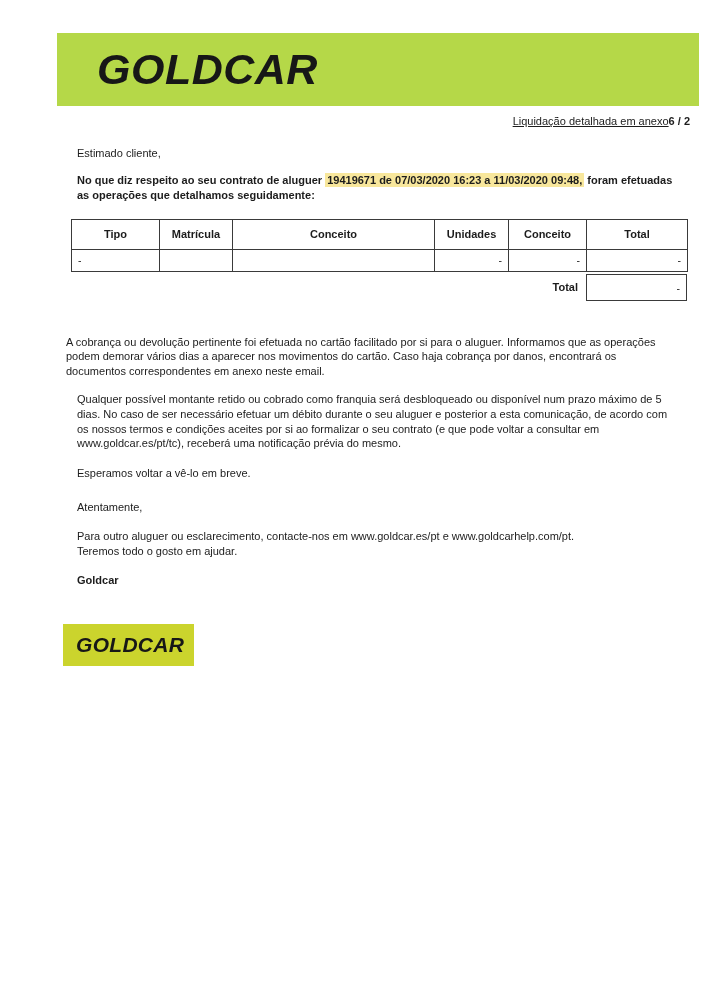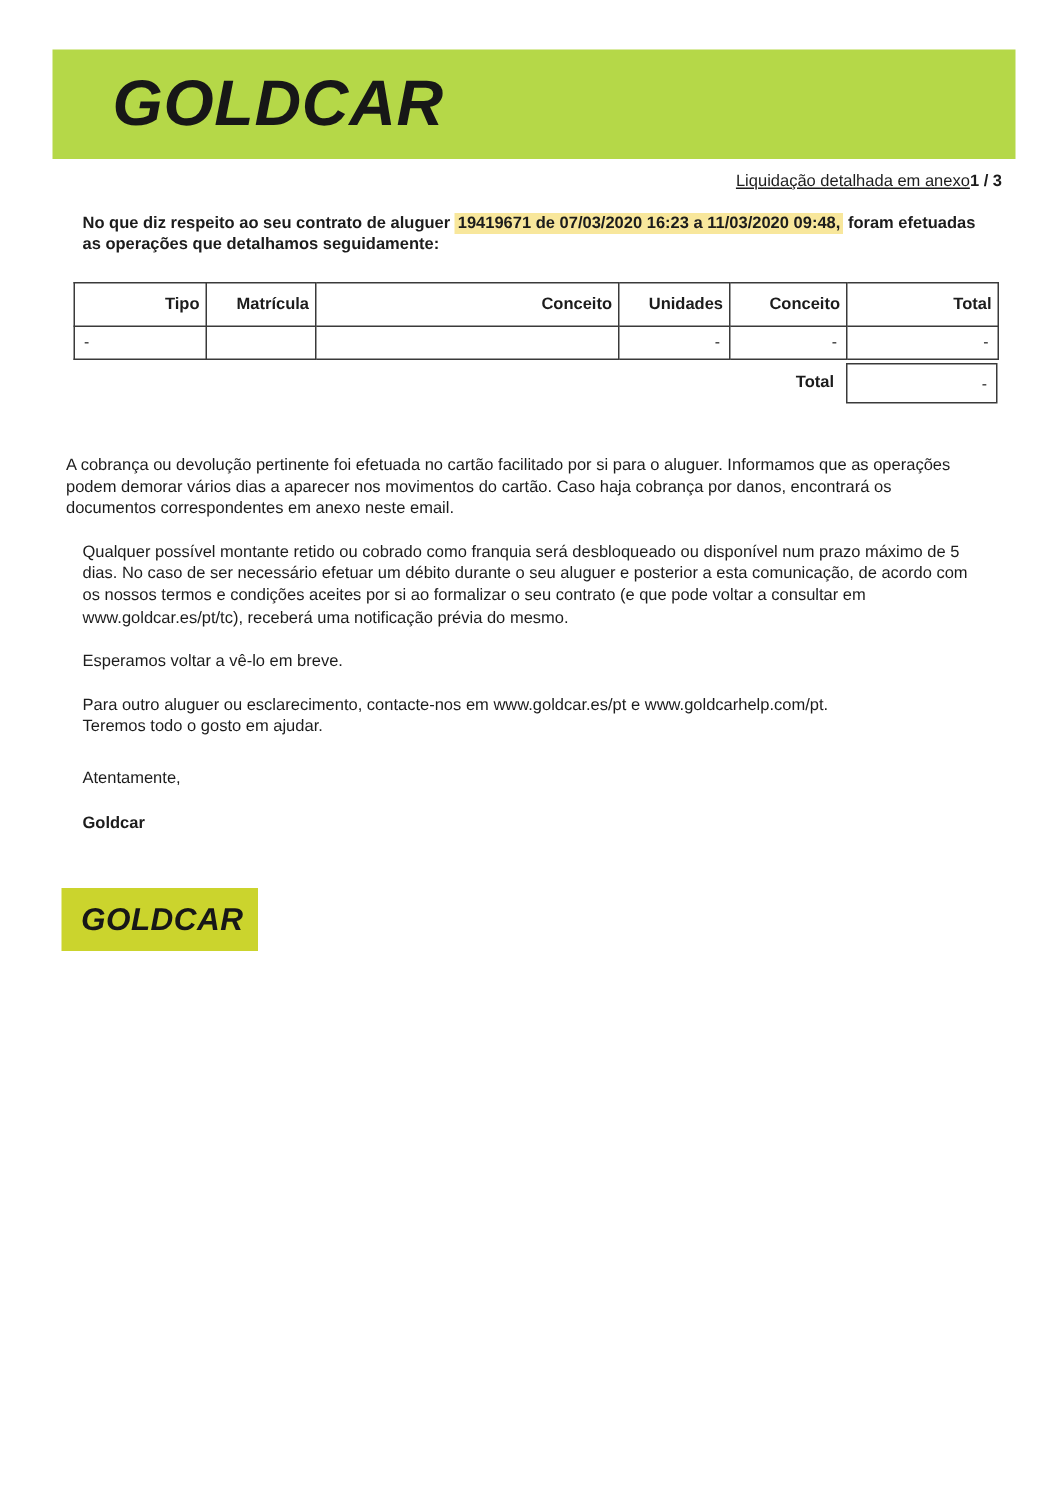--- a/index.html
+++ b/index.html
@@ -12,21 +12,21 @@
   * { box-sizing: border-box; }
   html, body { margin: 0; padding: 0; }
   body {
     width: 707px; height: 1000px;
     background: #ffffff;
     font-family: "Liberation Sans", "DejaVu Sans", sans-serif;
     color: var(--ink);
     font-size: 11px;
     line-height: 14.6px;
   }
-  .page { position: relative; width: 707px; height: 1000px; background: #fff; overflow: hidden; }
+  .page { position: relative; width: 707px; height: 1000px; background: #fff; overflow: hidden; padding-left: 22px; }
 
   .header-band {
     margin: 33px 0 0 35px;
     width: 642px; height: 73px;
     background: var(--brand-green);
     display: flex; align-items: center;
   }
   .logo-text {
     font-style: italic;
     font-weight: 900;
@@ -52,21 +52,21 @@
 
   table.charges {
     margin: 17px 0 0 49px;
     width: 616px;
     border-collapse: collapse;
     table-layout: fixed;
   }
   table.charges th {
     border: 1px solid var(--border);
     font-weight: bold; font-size: 11px;
-    text-align: right;
+    text-align: center;
     padding: 7px 4px;
   }
   table.charges td {
     border: 1px solid var(--border);
     font-size: 10.5px;
     padding: 3px 6px;
     height: 20px;
   }
   td.al { text-align: left; }
   td.ar { text-align: right; }
@@ -119,23 +119,24 @@
 <body>
 
 <div class="page">
 
   <div class="header-band">
     <span class="logo-text">GOLDCAR</span>
   </div>
 
   <div class="subject-row">
     <span class="subject">Liquidação detalhada em anexo</span>
-    <span class="page-num">1 / 3</span>
+    <span class="page-num">6 / 2</span>
   </div>
 
+  <p class="para greeting">Estimado cliente,</p>
 
   <p class="para intro"><span>No que diz respeito ao seu contrato de aluguer </span><span class="hl">19419671 de 07/03/2020 16:23 a 11/03/2020 09:48,</span><span> foram efetuadas as operações que detalhamos seguidamente:</span></p>
 
   <table class="charges">
     <colgroup>
       <col style="width:88px">
         <col style="width:73px">
         <col style="width:202px">
       <col style="width:74px">
         <col style="width:78px">
@@ -167,26 +168,26 @@
     <span class="total-label">Total</span>
     <span class="total-cell">-</span>
   </div>
 
   <p class="para p1">A cobrança ou devolução pertinente foi efetuada no cartão facilitado por si para o aluguer. Informamos que as operações podem demorar vários dias a aparecer nos movimentos do cartão. Caso haja cobrança por danos, encontrará os documentos correspondentes em anexo neste email.</p>
 
   <p class="para p2">Qualquer possível montante retido ou cobrado como franquia será desbloqueado ou disponível num prazo máximo de 5 dias. No caso de ser necessário efetuar um débito durante o seu aluguer e posterior a esta comunicação, de acordo com os nossos termos e condições aceites por si ao formalizar o seu contrato (e que pode voltar a consultar em www.goldcar.es/pt/tc), receberá uma notificação prévia do mesmo.</p>
 
   <p class="para p3">Esperamos voltar a vê-lo em breve.</p>
 
+  <p class="para closing">Atentamente,</p>
+
   <p class="para p4">
     <span>Para outro aluguer ou esclarecimento, contacte-nos em www.goldcar.es/pt e www.goldcarhelp.com/pt.</span><br>
     <span>Teremos todo o gosto em ajudar.</span>
   </p>
-
-  <p class="para closing">Atentamente,</p>
 
   <p class="para signature">Goldcar</p>
 
   <div class="footer-logo">
     <span class="logo-small">GOLDCAR</span>
   </div>
 
 </div>
 
 </body></html>

